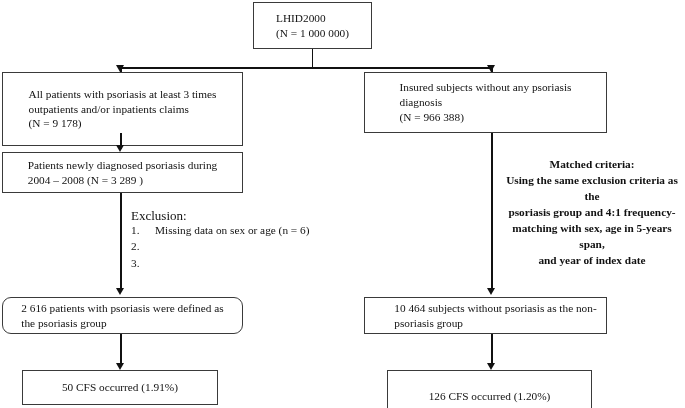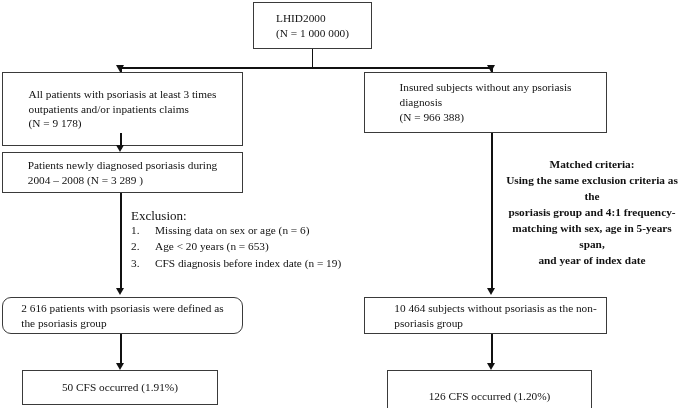--- a/index.html
+++ b/index.html
@@ -107,25 +107,23 @@
   <div class="arrow" style="left:116.3px; top:288px;"></div>
 
   <div class="excl-title" style="left:131px; top:207px;">Exclusion:</div>
   <div class="excl-list" style="left:131px; top:222px; width:330px;">
     <div class="excl-row">
       <span class="excl-num">1.</span>
       <span>Missing data on sex or age (n = 6)</span>
     </div>
     <div class="excl-row">
       <span class="excl-num">2.</span>
-      <span>Age &lt; 20 years (n = 653)</span>
     </div>
     <div class="excl-row">
       <span class="excl-num">3.</span>
-      <span>CFS diagnosis before index date (n = 19)</span>
     </div>
   </div>
 
   <div class="vline" style="left:491px; top:133px; height:157px;"></div>
   <div class="arrow" style="left:487.3px; top:288px;"></div>
 
   <div class="note" style="left:499px; top:156px; width:186px;">Matched criteria:</div>
   <div class="note" style="left:499px; top:172px; width:186px;">Using the same exclusion criteria as the
 psoriasis group and 4:1 frequency-
 matching with sex, age in 5-years span,

